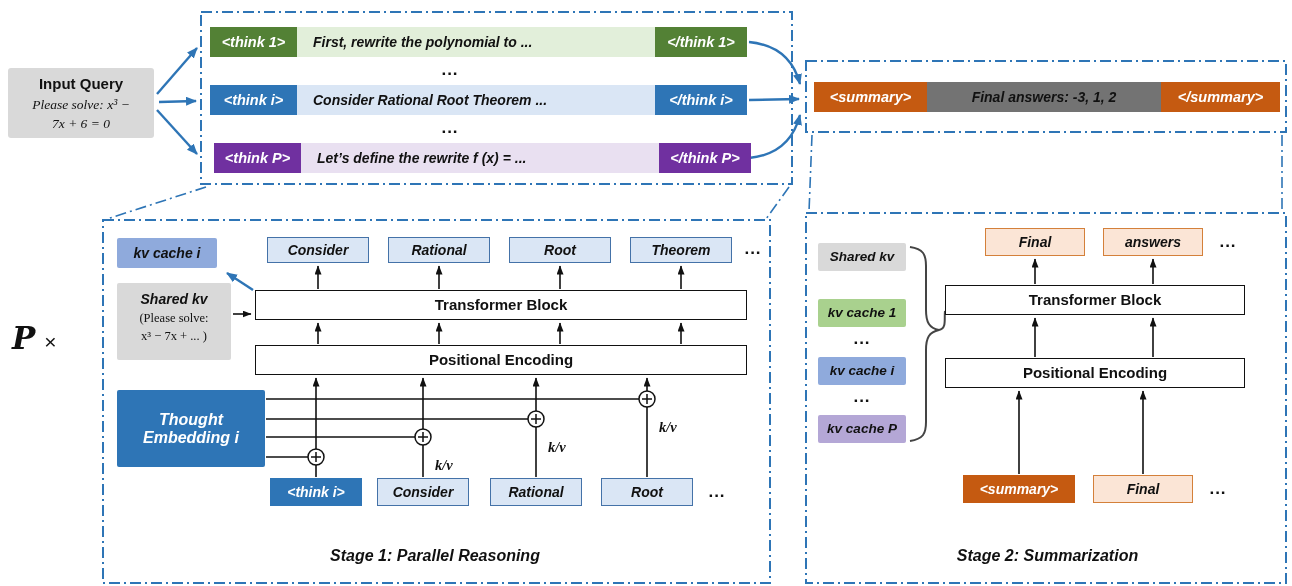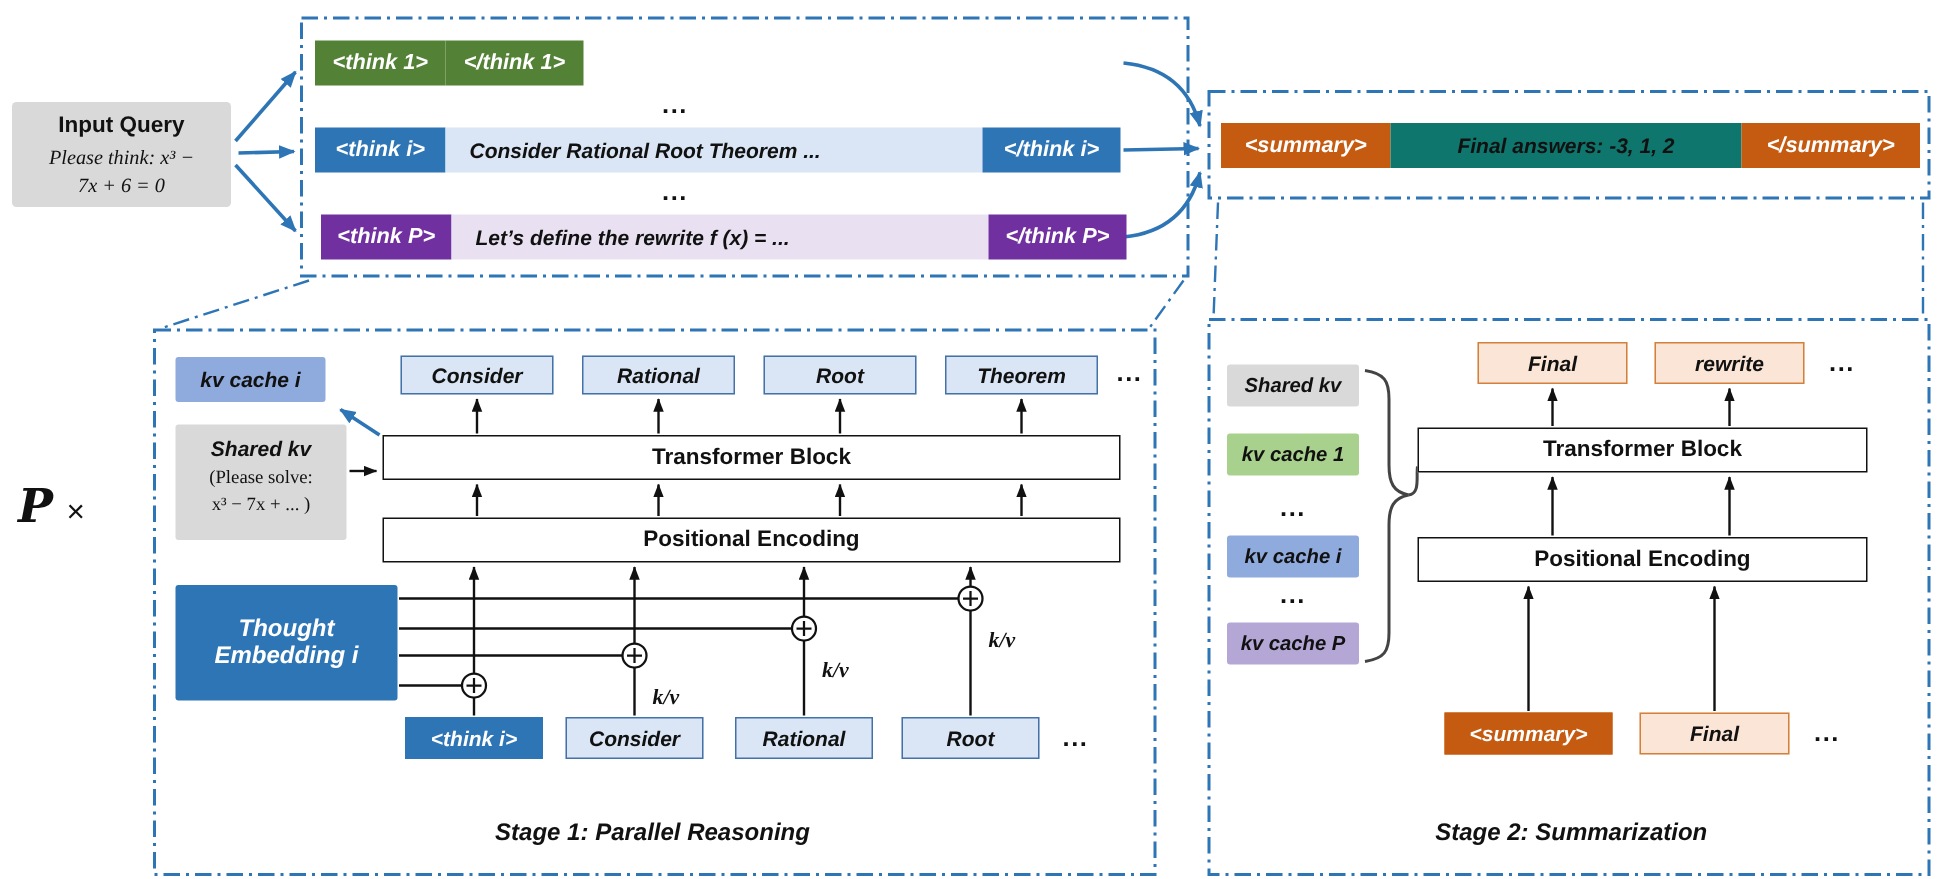--- a/index.html
+++ b/index.html
@@ -11,21 +11,21 @@
   .iq{background:#d9d9d9;border-radius:3px;text-align:center;}
   .iq-title{font-weight:bold;font-size:15px;line-height:22px;margin-top:5px;}
   .iq-math{font-family:"Liberation Serif",serif;font-style:italic;font-size:13.5px;line-height:19px;}
   
   .row{display:flex;height:30px;line-height:30px;font-size:14px;}
   .row .open,.row .close{font-weight:bold;font-style:italic;color:#fff;text-align:center;font-size:14.5px;}
   .row .mid{flex:1;font-weight:bold;font-style:italic;padding-left:16px;color:#111;}
   .g .open,.g .close{background:#538135;} .g .mid{background:#e2efda;}
   .b .open,.b .close{background:#2e75b6;} .b .mid{background:#dae6f5;}
   .p .open,.p .close{background:#7030a0;} .p .mid{background:#e9e0f1;}
-  .o .open,.o .close{background:#c55a11;} .o .mid{background:#0f766e;padding-left:0;text-align:center;}
+  .o .open,.o .close{background:#c55a11;} .o .mid{background:#737373;padding-left:0;text-align:center;}
   .dots{font-weight:bold;font-size:17px;text-align:center;letter-spacing:1px;}
   
   .token{height:26px;line-height:24px;text-align:center;font-weight:bold;font-style:italic;
          font-size:14px;background:#dae6f5;border:1px solid #4472a8;}
   .tok28{height:28px;line-height:26px;}
   .tok-o{background:#fbe5d6;border:1px solid #d4803a;}
   .solid-b{background:#2e75b6;border:1px solid #2e75b6;color:#fff;}
   .solid-o{background:#c55a11;border:1px solid #c55a11;color:#fff;}
   .block{background:#fff;border:1.5px solid #111;text-align:center;font-weight:bold;
          font-size:15px;height:30px;line-height:27px;}
@@ -124,26 +124,27 @@
       <path d="M157,110 L197,154" marker-end="url(#ml)"></path>
       <path d="M749,42 Q790,46 800,84" marker-end="url(#ml)"></path>
       <path d="M749,100 L799,99" marker-end="url(#ml)"></path>
       <path d="M749,158 Q790,154 800,115" marker-end="url(#ml)"></path>
       <path d="M253,290 L227,273" marker-end="url(#ml)"></path>
     </g>
   </svg>
 
   <div class="abs iq" style="left:8px;top:68px;width:146px;height:70px;">
     <div class="iq-title">Input Query</div>
-    <div class="iq-math">Please think: x³ −</div>
+    <div class="iq-math">Please solve: x³ −</div>
     <div class="iq-math">7x + 6 = 0</div>
   </div>
 
   <div class="abs row g" style="left:210px;top:27px;width:537px;">
     <div class="open" style="width:87px;">&lt;think 1&gt;</div>
+    <div class="mid">First, rewrite the polynomial to ...</div>
     <div class="close" style="width:92px;">&lt;/think 1&gt;</div>
   </div>
   <div class="abs dots" style="left:330px;top:58px;width:240px;height:26px;line-height:24px;">...</div>
   <div class="abs row b" style="left:210px;top:85px;width:537px;">
     <div class="open" style="width:87px;">&lt;think i&gt;</div>
     <div class="mid">Consider Rational Root Theorem ...</div>
     <div class="close" style="width:92px;">&lt;/think i&gt;</div>
   </div>
   <div class="abs dots" style="left:330px;top:116px;width:240px;height:26px;line-height:24px;">...</div>
   <div class="abs row p" style="left:214px;top:143px;width:537px;">
@@ -190,28 +191,28 @@
 
   <div class="abs token tok28 solid-b" style="left:270px;top:478px;width:92px;">&lt;think i&gt;</div>
   <div class="abs token tok28" style="left:377px;top:478px;width:92px;">Consider</div>
   <div class="abs token tok28" style="left:490px;top:478px;width:92px;">Rational</div>
   <div class="abs token tok28" style="left:601px;top:478px;width:92px;">Root</div>
   <div class="abs dots" style="left:700px;top:482px;width:34px;">...</div>
 
   <div class="abs caption" style="left:270px;top:547px;width:330px;">Stage 1: Parallel Reasoning</div>
 
   <div class="abs kvbox" style="left:818px;top:243px;width:88px;background:#d9d9d9;">Shared kv</div>
-  <div class="abs kvbox" style="left:818px;top:289px;width:88px;background:#a9d18e;">kv cache 1</div>
+  <div class="abs kvbox" style="left:818px;top:299px;width:88px;background:#a9d18e;">kv cache 1</div>
   <div class="abs dots" style="left:818px;top:328px;width:88px;height:24px;line-height:22px;">...</div>
   <div class="abs kvbox" style="left:818px;top:357px;width:88px;background:#8faadc;">kv cache i</div>
   <div class="abs dots" style="left:818px;top:386px;width:88px;height:24px;line-height:22px;">...</div>
   <div class="abs kvbox" style="left:818px;top:415px;width:88px;background:#b4a7d6;">kv cache P</div>
 
   <div class="abs token tok28 tok-o" style="left:985px;top:228px;width:100px;">Final</div>
-  <div class="abs token tok28 tok-o" style="left:1103px;top:228px;width:100px;">rewrite</div>
+  <div class="abs token tok28 tok-o" style="left:1103px;top:228px;width:100px;">answers</div>
   <div class="abs dots" style="left:1208px;top:232px;width:40px;">...</div>
 
   <div class="abs block" style="left:945px;top:285px;width:300px;">Transformer Block</div>
   <div class="abs block" style="left:945px;top:358px;width:300px;">Positional Encoding</div>
 
   <div class="abs token tok28 solid-o" style="left:963px;top:475px;width:112px;">&lt;summary&gt;</div>
   <div class="abs token tok28 tok-o" style="left:1093px;top:475px;width:100px;">Final</div>
   <div class="abs dots" style="left:1198px;top:479px;width:40px;">...</div>
 
   <div class="abs caption" style="left:915px;top:547px;width:265px;">Stage 2: Summarization</div>

